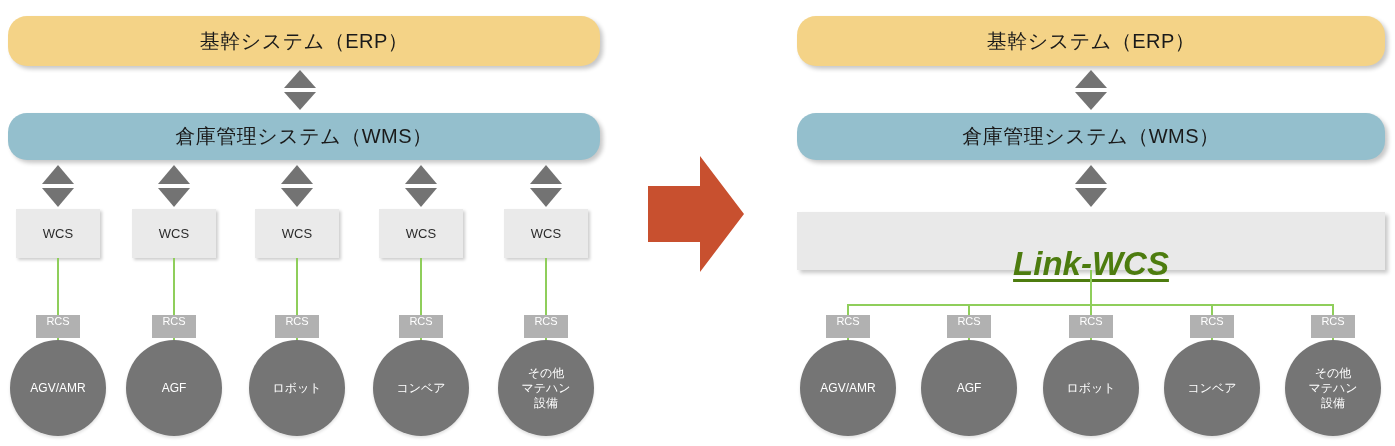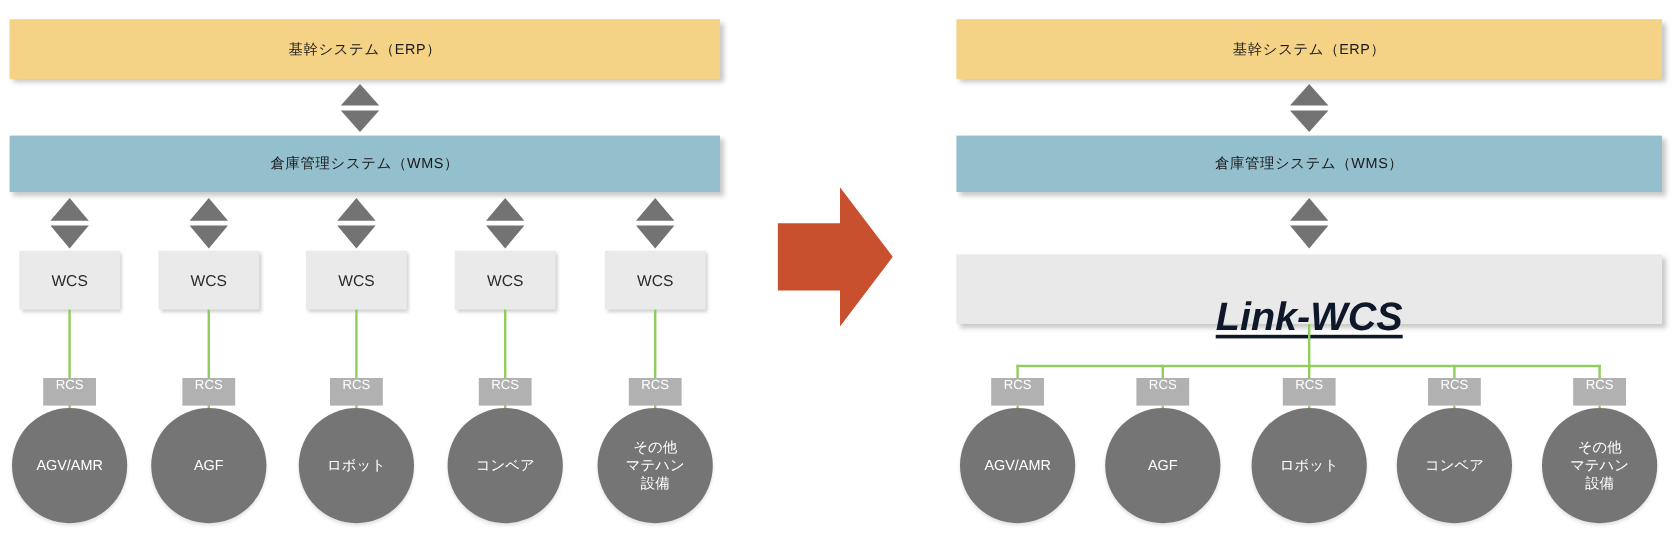--- a/index.html
+++ b/index.html
@@ -20,24 +20,25 @@
   
   .panel {
     position: absolute;
   }
   .bar {
     position: absolute;
     display: flex;
     align-items: center;
     justify-content: center;
     box-sizing: border-box;
-    font-size: 12px;
+    font-size: 20px;
     color: #1a1a1a;
     letter-spacing: 0.5px;
     box-shadow: 3px 3px 4px rgba(0,0,0,0.22);
+    border-radius: 19px;
   }
   .bar-erp {
     background: #f4d387;
   }
   .bar-wms {
     background: #94bfcd;
   }
   .box-wcs {
     position: absolute;
     box-sizing: border-box;
@@ -55,21 +56,21 @@
     background: #e9e9e9;
     display: flex;
     align-items: center;
     justify-content: center;
     box-shadow: 3px 3px 4px rgba(0,0,0,0.22);
   }
   .linkwcs-text {
     font-size: 33px;
     font-weight: bold;
     font-style: italic;
-    color: #0f172a;
+    color: #4d7c0f;
     text-decoration: underline;
     text-underline-offset: 4px;
     letter-spacing: 0px;
     margin-top: 45px;
   }
   .box-rcs {
     position: absolute;
     box-sizing: border-box;
     background: #b1b1b1;
     display: flex;

